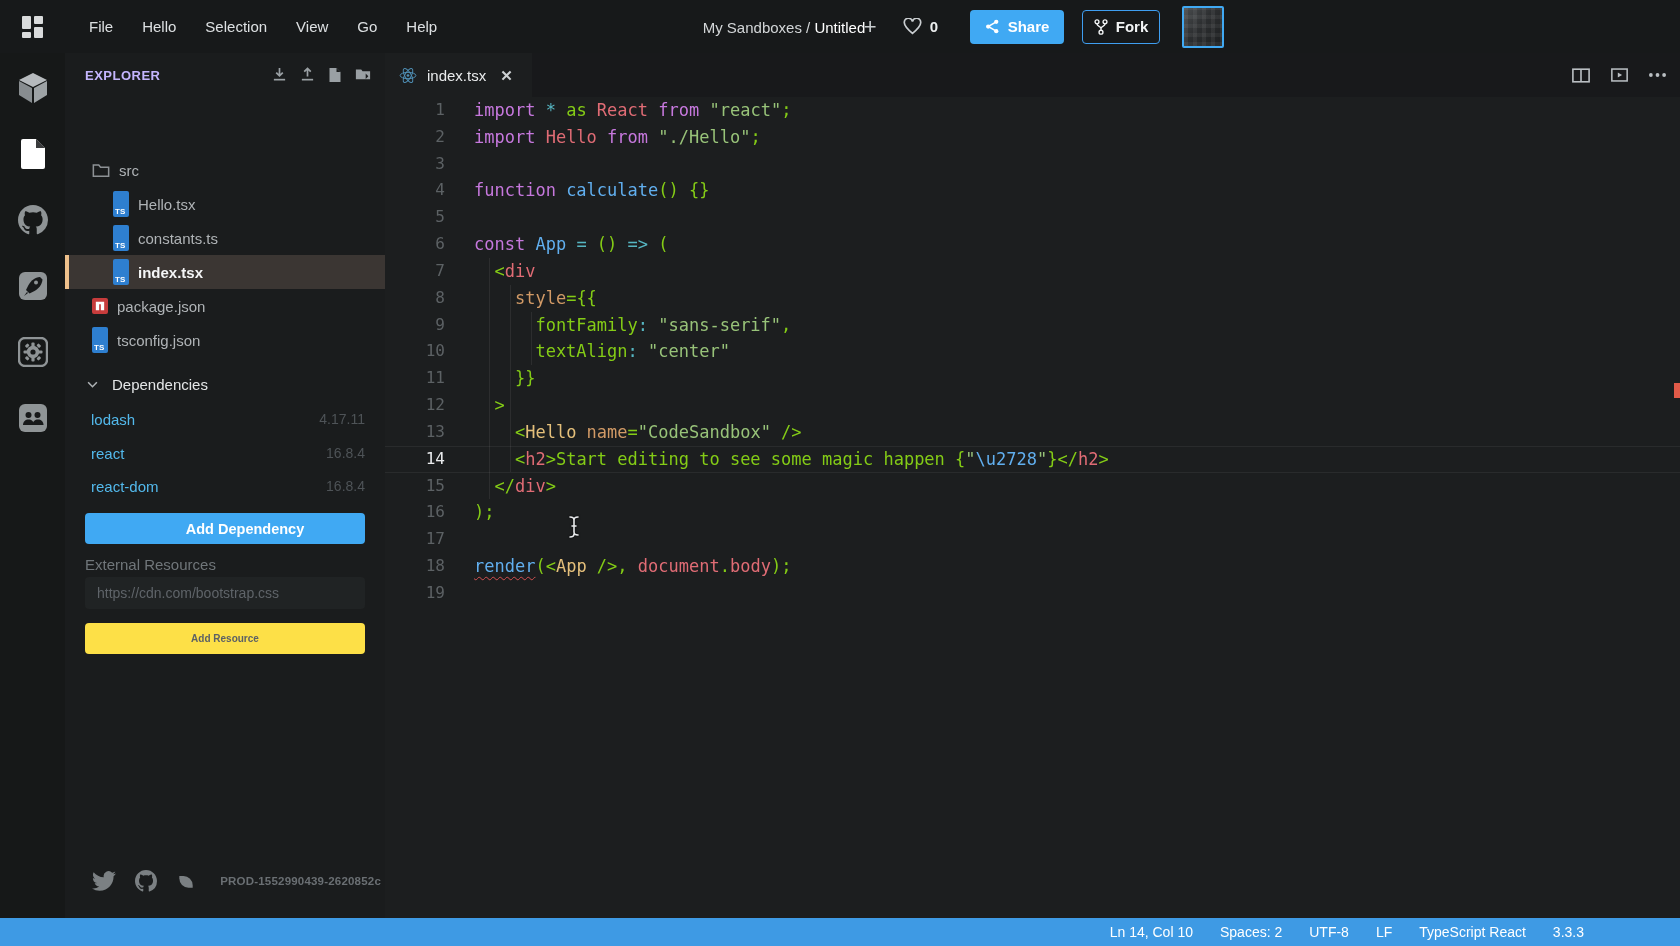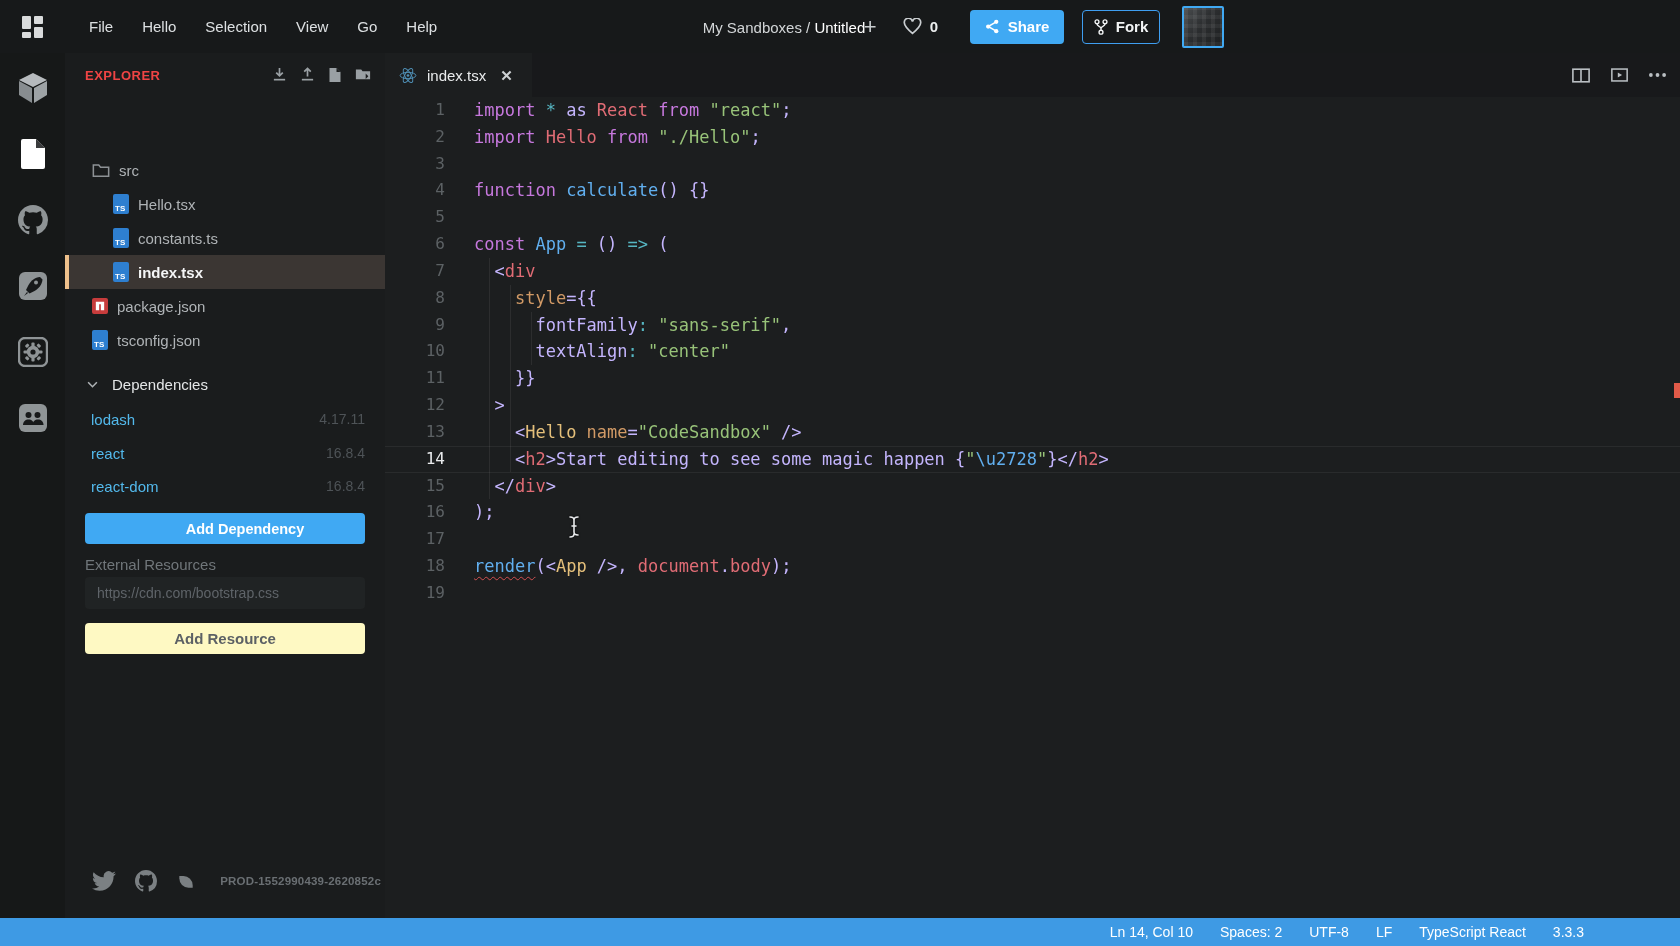--- a/index.html
+++ b/index.html
@@ -37,51 +37,51 @@
   .shell { position:absolute; left:0; top:53px; width:1680px; height:865px; }
 
   
   .rail { position:absolute; left:0; top:0; width:65px; height:100%; background:#161818;
           display:flex; flex-direction:column; align-items:center; padding-top:18px; gap:32px; }
   .rail-btn { width:34px; height:34px; display:flex; align-items:center; justify-content:center; cursor:pointer; }
 
   
   .sidebar { position:absolute; left:65px; top:0; width:320px; height:100%; background:#1a1c1d; }
   .explorer-header { display:flex; align-items:center; height:44px; padding:0 14px 0 20px; }
-  .explorer-title { color:#ef4444; font-size:13px; font-weight:bold; letter-spacing:.5px;text-align:center; }
+  .explorer-title { color:#c4b5fd; font-size:13px; font-weight:bold; letter-spacing:.5px;text-align:center; }
   .explorer-actions { margin-left:auto; display:flex; gap:13px; }
   .explorer-actions .icon-btn { cursor:pointer; display:flex; }
 
   .tree { position:absolute; left:0; top:100px; width:100%; }
   .row { height:34px; display:flex; align-items:center; gap:9px; cursor:pointer; padding-left:27px; }
   .row.nested { padding-left:48px; }
   .row .fname { color:#afb3b6; font-size:15px; }
   .row.selected { background:#3b3633; border-left:4px solid #eec08b; padding-left:44px; }
   .row.selected .fname { color:#f5f6f7; font-weight:bold; }
-  .ts-badge { width:16px; height:20px; border-radius:2px; background:#2e7fd0; color:#fff; font-size:8px;
+  .ts-badge { width:16px; height:26px; border-radius:2px; background:#2e7fd0; color:#fff; font-size:8px;
               font-weight:bold; display:flex; align-items:flex-end; justify-content:flex-start; padding:0 0 1px 2px; }
   .npm-badge { width:16px; height:16px; border-radius:2px; background:#c73c3c; display:flex; align-items:center; justify-content:center; }
 
   .deps-header { position:absolute; top:316px; left:0; width:100%; height:30px; display:flex; align-items:center;
                  gap:14px; padding-left:22px; cursor:pointer; }
   .deps-title { color:#e4e6e7; font-size:15px; }
   .dep-row { position:absolute; left:0; width:100%; height:34px; display:flex; align-items:center;
              padding:0 20px 0 26px; cursor:pointer; }
   .dep-name { color:#53b9ec; font-size:15px; }
   .dep-ver { margin-left:auto; color:#4e5357; font-size:14px; }
 
   .btn-add-dep { position:absolute; left:20px; top:407px; width:280px; height:31px; background:#40a9f3;
                  border:none; border-radius:4px; color:#fff; font-weight:bold; font-size:14.5px; cursor:pointer;
                  font-family:"Liberation Sans",sans-serif;padding-left:40px; }
   .ext-label { position:absolute; left:20px; top:450px; color:#70767a; font-size:15px; }
   .res-input { position:absolute; left:20px; top:471px; width:280px; height:32px; background:#202324; border:none;
                border-radius:4px; padding:0 12px; color:#c4c8cb; font-size:14px; font-family:"Liberation Sans",sans-serif; }
   .res-input::placeholder { color:#5f6469; }
-  .btn-add-res { position:absolute; left:20px; top:517px; width:280px; height:31px; background:#fef9c3; border:none;
-                 border-radius:4px; color:#5c6165; font-weight:bold; font-size:15px; cursor:pointer;
+  .btn-add-res { position:absolute; left:20px; top:517px; width:280px; height:31px; background:#fde047; border:none;
+                 border-radius:4px; color:#5c6165; font-weight:bold; font-size:10px; cursor:pointer;
                  font-family:"Liberation Sans",sans-serif; }
 
   .sidebar-footer { position:absolute; left:0; bottom:26px; width:100%; display:flex; align-items:center;
                     padding:0 4px 0 27px; gap:19px; }
   .sidebar-footer .build { margin-left:auto; color:#6a6f73; font-size:11.5px; font-weight:bold; letter-spacing:.2px; }
   .soc { cursor:pointer; display:flex; }
 
   
   .editor { position:absolute; left:385px; top:0; right:0; bottom:0; background:#1c1e1f; }
   .tabbar { position:absolute; left:0; top:0; right:0; height:44px; background:#18191b; display:flex; align-items:center; }
@@ -94,21 +94,21 @@
 
   .code { position:absolute; left:0; top:44px; right:0; bottom:0;
           font-family:"DejaVu Sans Mono", monospace; font-size:17px; }
   .code-line { display:flex; height:26.84px; line-height:26.84px; white-space:pre; }
   .code-line .ln { flex:0 0 60px; text-align:right; color:#5c6164; font-size:16px; user-select:none; }
   .code-line .lt { margin-left:29px; }
   .code-line.active { box-shadow: inset 0 1px 0 rgba(255,255,255,.06), inset 0 -1px 0 rgba(255,255,255,.06); }
   .code-line.active .ln { color:#e8eaec; }
 
   .tk-k { color:#c678dd; }
-  .tk-p { color:#c4b5fd; }
+  .tk-p { color:#84cc16; }
   .tk-r { color:#e06c75; }
   .tk-s { color:#98c379; }
   .tk-b { color:#61afef; }
   .tk-c { color:#56b6c2; }
   .tk-o { color:#d19a66; }
   .tk-y { color:#e5c07b; }
   .tk-u { color:#61afef; text-decoration:underline wavy #d14f4f 1px; text-underline-offset:4px; }
 
   .indent-guide { position:absolute; width:1px; background:rgba(255,255,255,.07); }
   .g1 { left:104px; top:161px; height:241px; }

